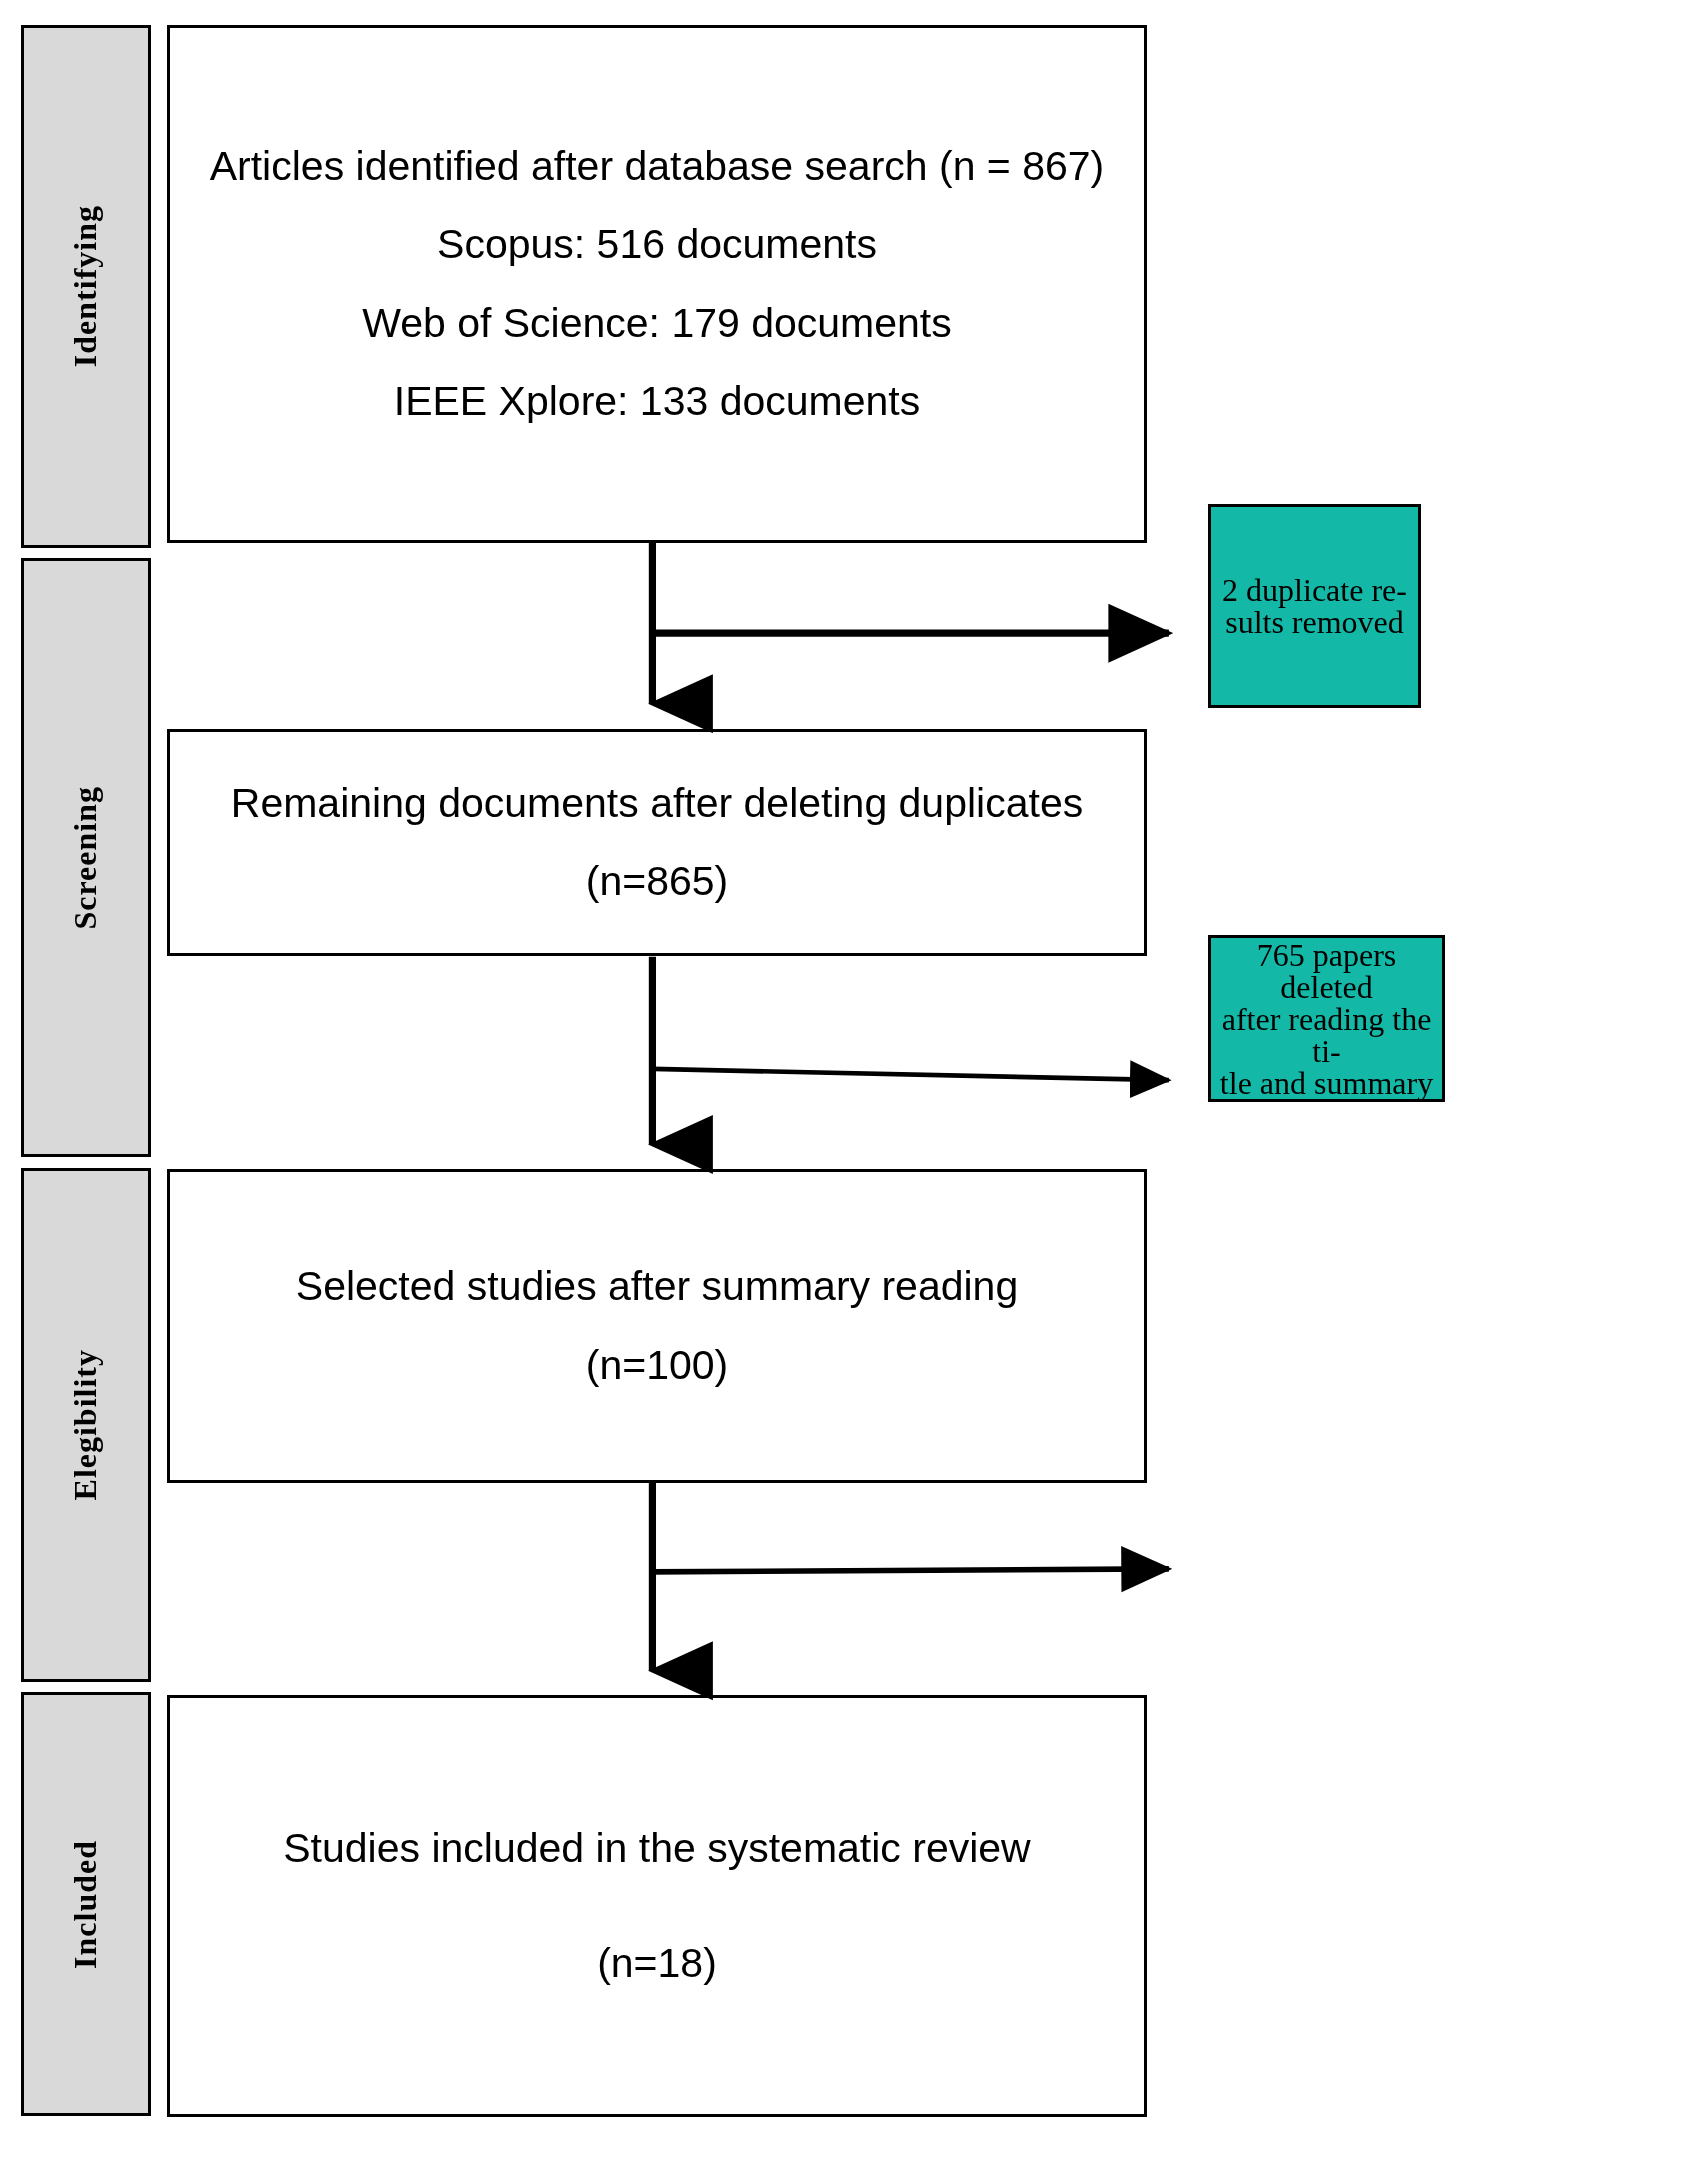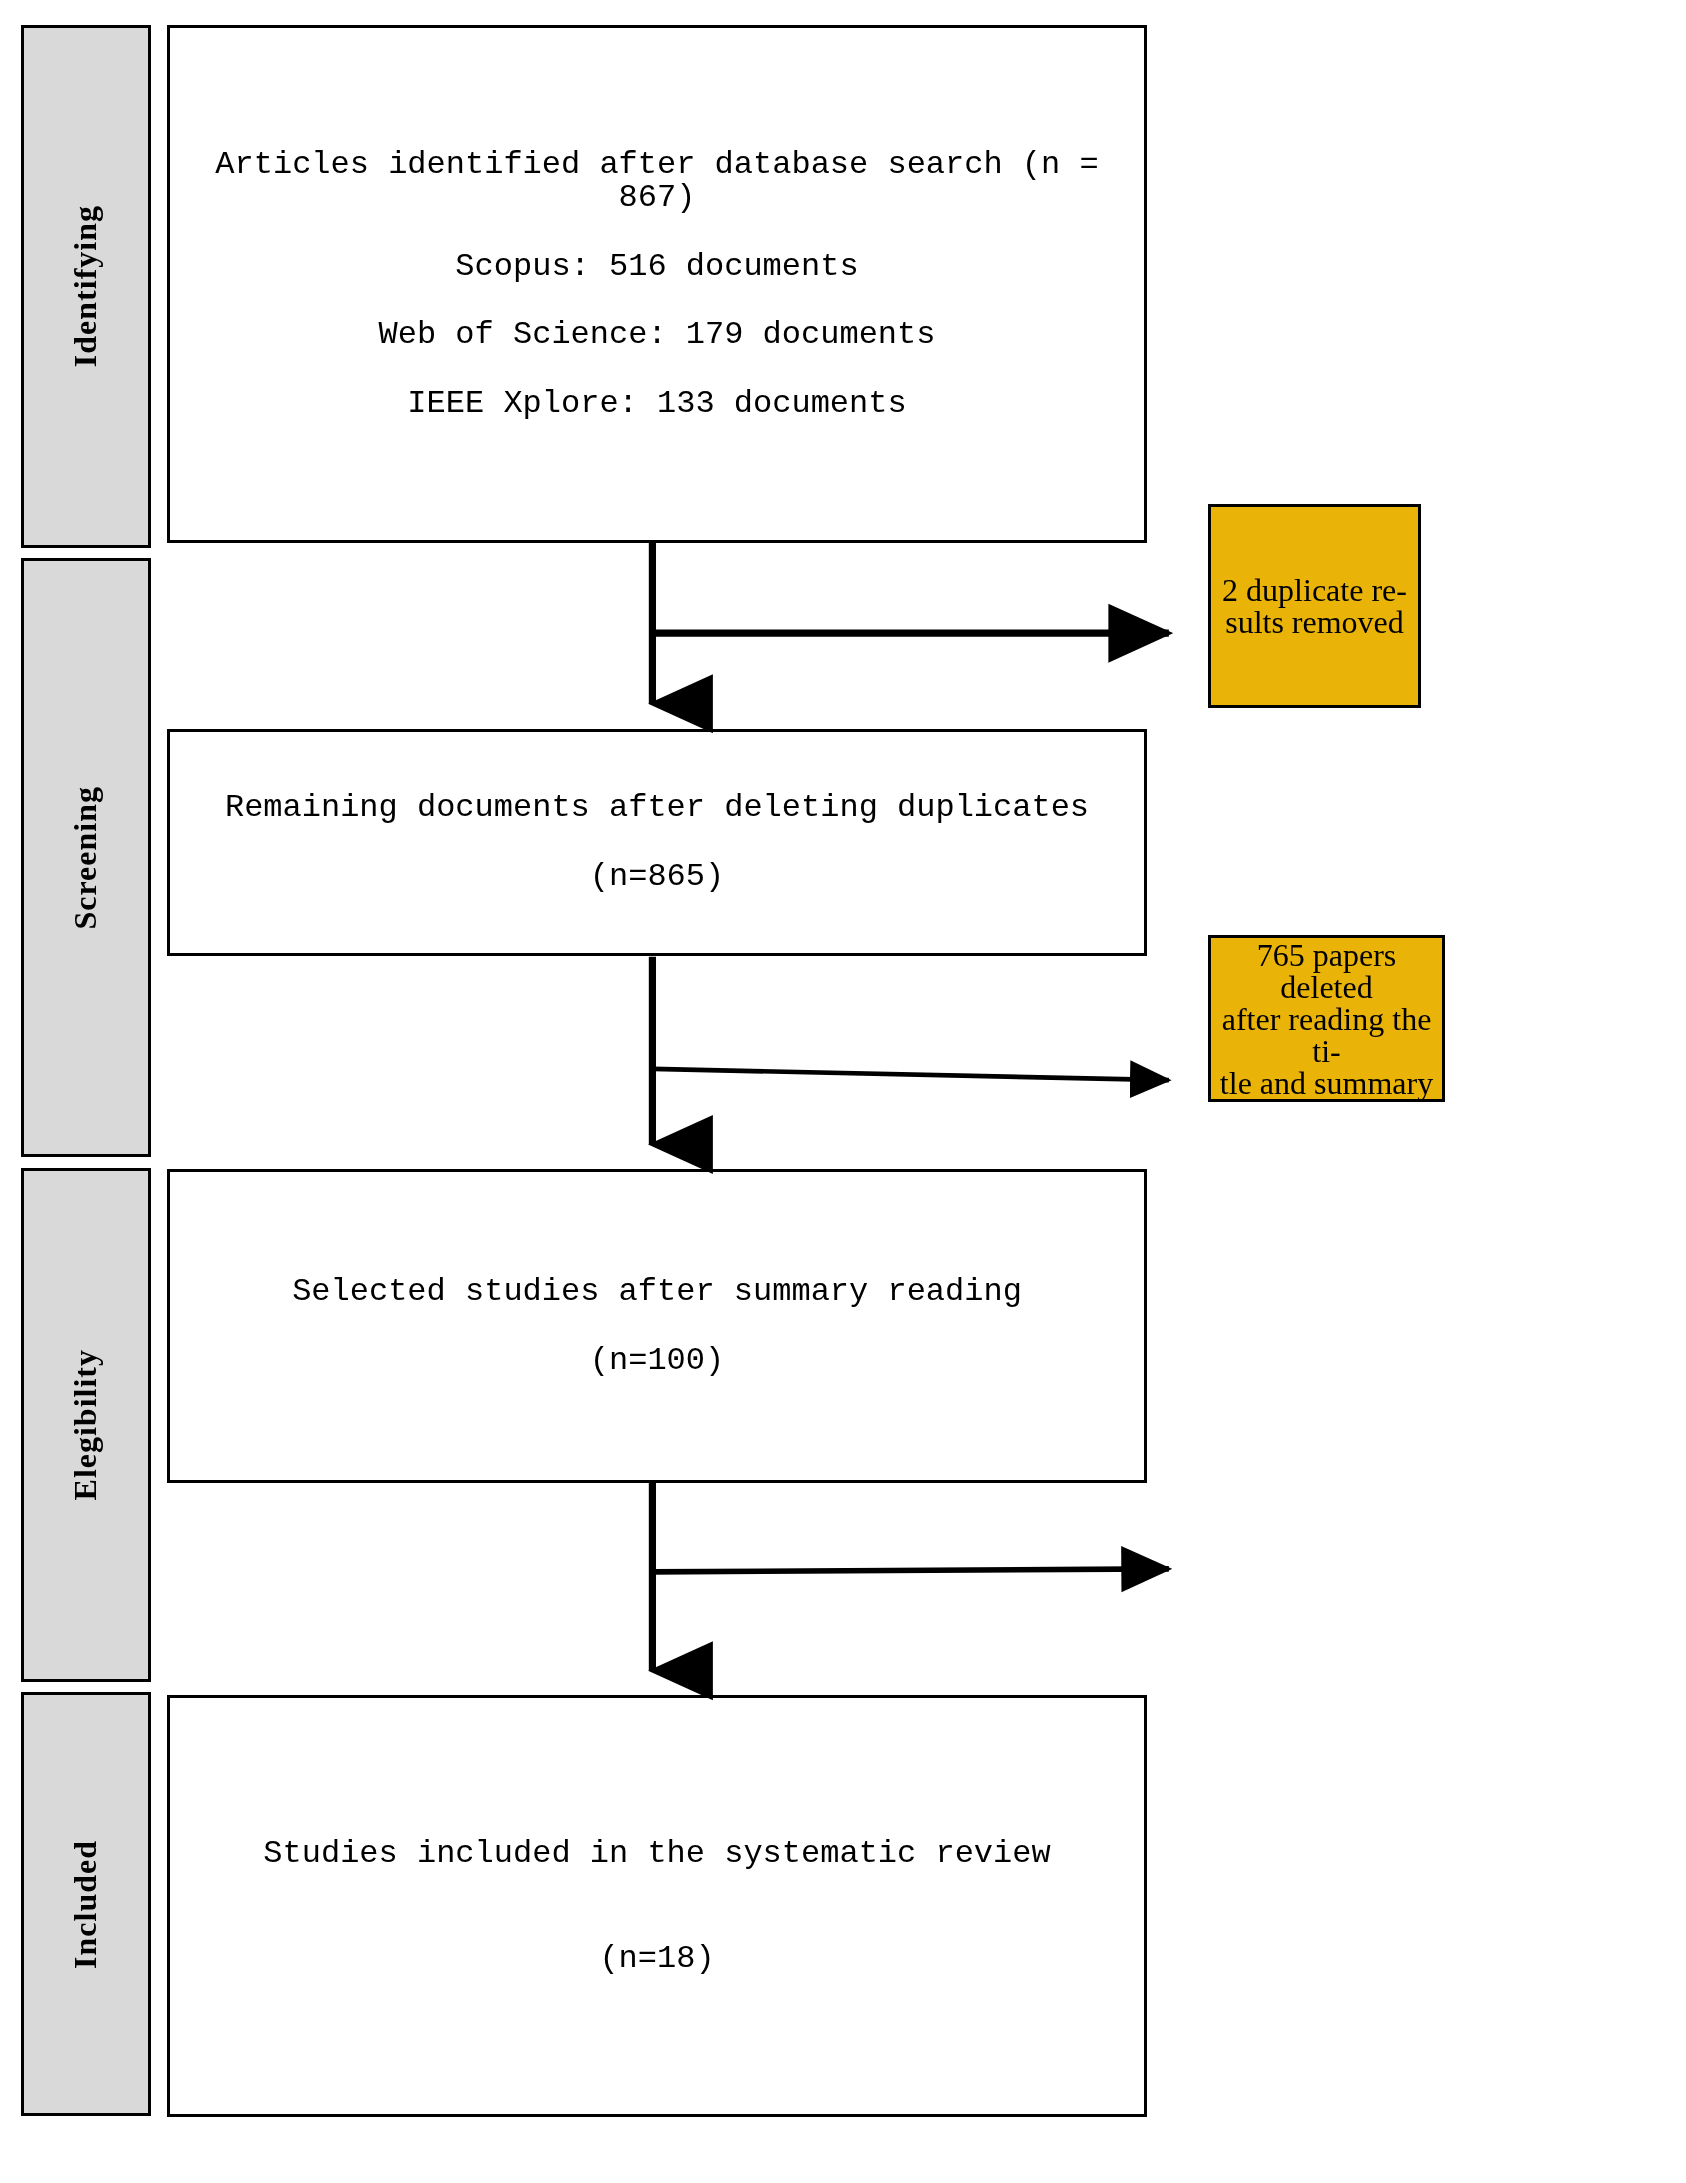--- a/index.html
+++ b/index.html
@@ -30,31 +30,31 @@
     position:absolute;
     background:#fff;
     border:3.6px solid #000;
     box-sizing:border-box;
     display:flex;flex-direction:column;
     align-items:center;justify-content:center;
     text-align:center;
     color:#000;
   }
   .flow-box .line{
-    font-size:32px;
+    font-size:41px;
     line-height:1.05;
     padding:0 20.6px;
-    font-family:Liberation Mono, monospace;
+    font-family:Liberation Sans, sans-serif;
   }
   .flow-box .line + .line{margin-top:35px;}
 
   
   .side-box{
     position:absolute;
-    background:#eab308;
+    background:#14b8a6;
     border:3.6px solid #000;
     box-sizing:border-box;
     display:flex;flex-direction:column;
     align-items:center;justify-content:center;
     text-align:center;
     color:#000;
   }
   .side-box .line{
     font-size:32px;
     line-height:1.0;

